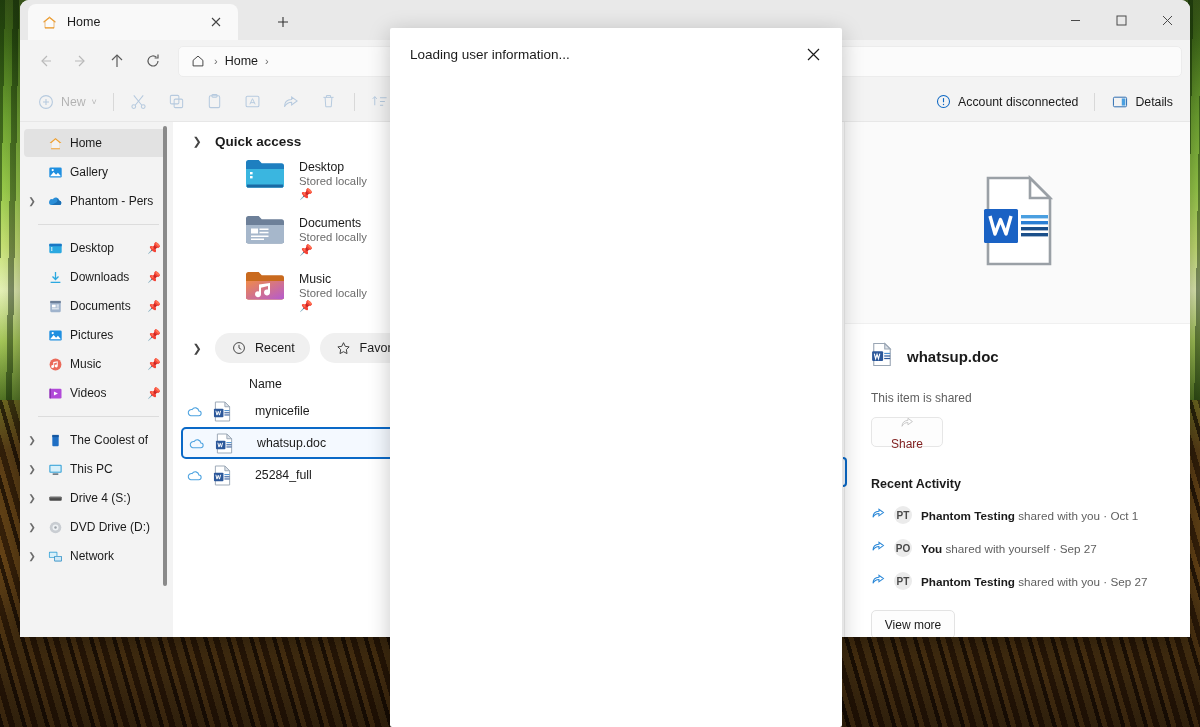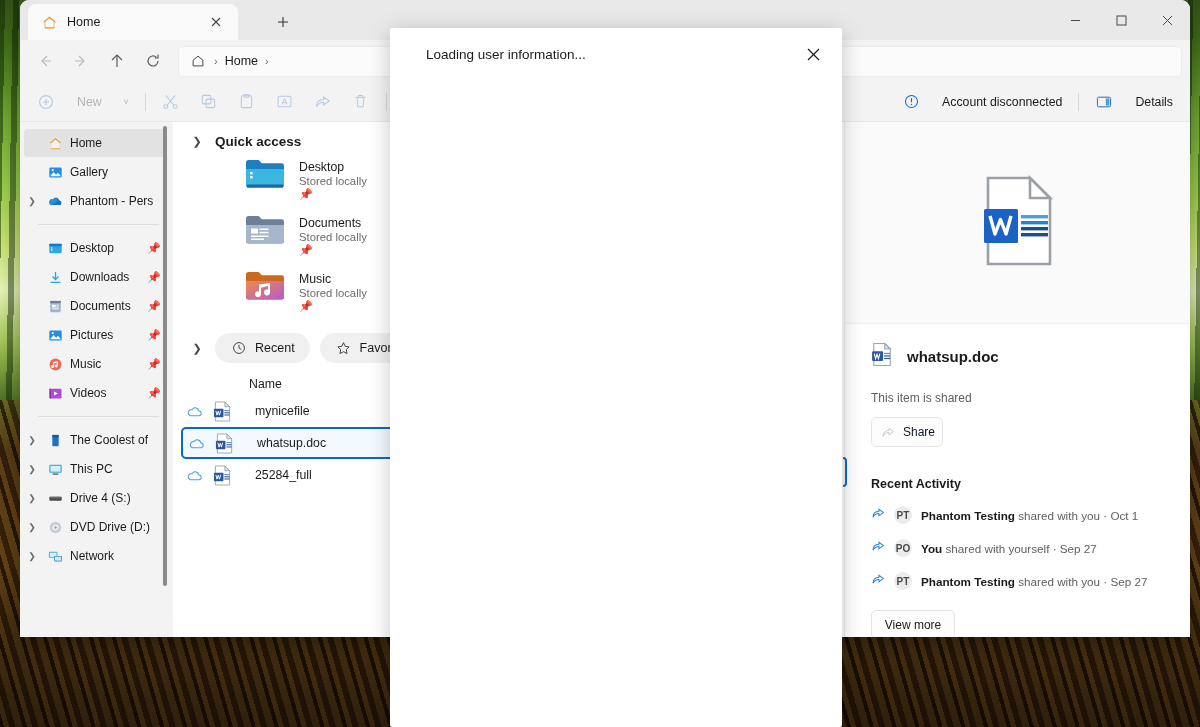--- a/index.html
+++ b/index.html
@@ -91,21 +91,21 @@
     flex: 1; border: 0; background: transparent; outline: none;
     font-family: "Liberation Sans", sans-serif; font-size: 12.5px; color: #5f5f5f;
   }
 
   
   .cmdbar {
     height: 40px; background: #f3f3f3; display: flex; align-items: center;
     padding: 0 8px; gap: 2px; border-bottom: 1px solid #e7e7e7;
   }
   .cmd {
-    height: 30px; border-radius: 5px; display: flex; align-items: center; gap: 22px;
+    height: 30px; border-radius: 5px; display: flex; align-items: center; gap: 6px;
     padding: 0 9px; font-size: 12.3px; color: #1b1b1b;
   }
   .cmd.ghost { opacity: .30; }
   .cmd.icononly { width: 36px; justify-content: center; padding: 0; }
   .cmd-sep { width: 1px; height: 18px; background: #d8d8d8; margin: 0 5px; }
   .cmd-right { margin-left: auto; display: flex; align-items: center; gap: 2px; }
   .acct-icon { color: #0b66c3; }
 
   
   .body { display: flex; height: 531px; background: #fff; }
@@ -171,21 +171,21 @@
     height: 202px; background: #fafafa; display: flex; align-items: center; justify-content: center;
     border-bottom: 1px solid #f0f0f0;
   }
   .dpane { padding: 18px 26px 0 26px; }
   .dtitle-row { display: flex; align-items: center; gap: 14px; }
   .dtitle { font-size: 15px; font-weight: bold; color: #1b1b1b; }
   .dshared { font-size: 12px; color: #5f5f5f; margin-top: 20px; }
   .share-btn {
     margin-top: 12px; height: 30px; width: 72px; border: 1px solid #e6e6e6; border-radius: 5px;
     display: flex; align-items: center; justify-content: center; gap: 6px;
-    font-size: 12px; color: #0f172a; background: #fdfdfd;
+    font-size: 12px; color: #7f1d1d; background: #fdfdfd; flex-direction: column;
   }
   .ra-title { margin-top: 30px; font-size: 12.5px; font-weight: bold; color: #1b1b1b; }
   .ra-row { display: flex; align-items: center; gap: 9px; margin-top: 15px; }
   .ra-share-ico { color: #2b88d8; }
   .avatar {
     width: 18px; height: 18px; border-radius: 50%; background: #ebebeb; color: #4a4a4a;
     font-size: 10px; display: flex; align-items: center; justify-content: center; font-weight: bold; flex: none;
   }
   .ra-text { font-size: 11.7px; color: #5f5f5f; }
   .ra-text b { color: #1b1b1b; font-weight: bold; }
@@ -194,21 +194,21 @@
     background: #fdfdfd; display: flex; align-items: center; justify-content: center;
     font-size: 12px; color: #1b1b1b;
   }
 
   
   .modal {
     position: absolute; left: 390px; top: 28px; width: 452px; height: 699px;
     background: #fff; border-radius: 2px;
     box-shadow: 0 4px 22px rgba(0,0,0,.22);
   }
-  .modal-head { height: 52px; display: flex; align-items: center; padding: 0 14px 0 20px; margin-left: 16px; }
+  .modal-head { height: 52px; display: flex; align-items: center; padding: 0 14px 0 20px; }
   .modal-title { font-size: 13.5px; color: #1b1b1b; flex: 1; }
   .modal-close {
     width: 30px; height: 30px; display: flex; align-items: center; justify-content: center;
     color: #1b1b1b; font-size: 15px; border-radius: 4px;
   }
   .sel-stub {
     position: absolute; left: 843px; top: 457px; width: 4px; height: 30px;
     border: 2px solid #0a69c7; border-left: none; border-radius: 0 5px 5px 0; background: #f4f9ff;
   }
 </style>

